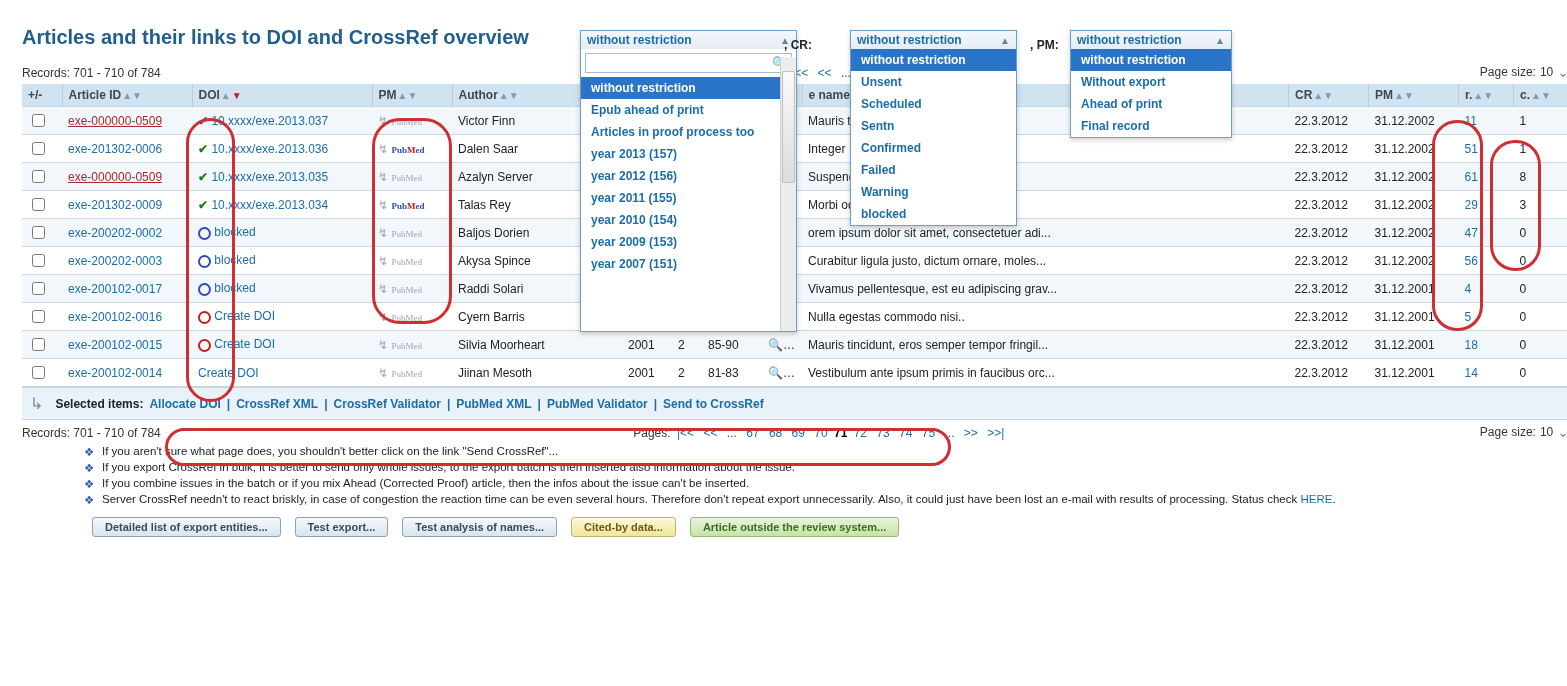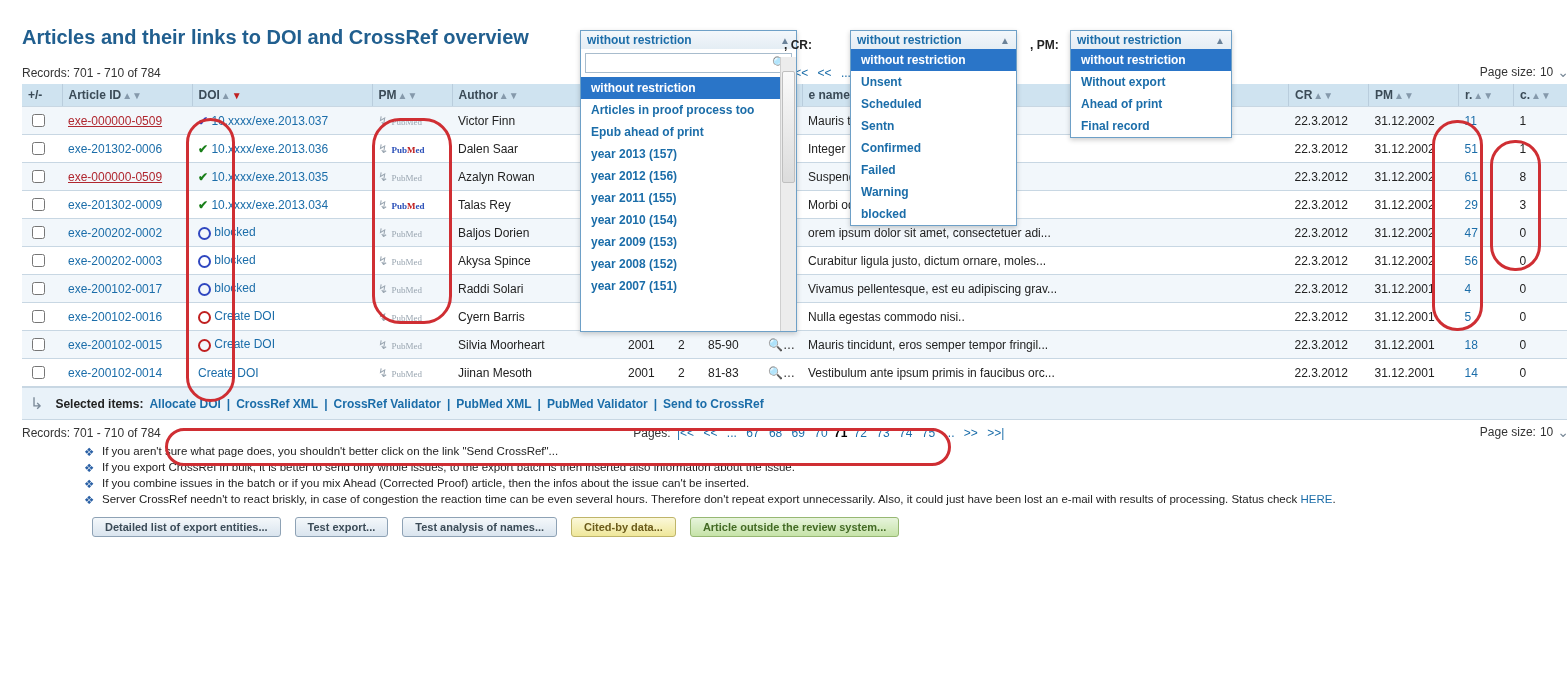--- a/index.html
+++ b/index.html
@@ -147,21 +147,21 @@
           <td>22.3.2012</td>
           <td>31.12.2002</td>
           <td><a href="#" class="lnk">51</a></td>
           <td>1</td>
         </tr>
         <tr>
           <td><input type="checkbox" style=""></td>
           <td><a href="#" class="lnk-red">exe-000000-0509</a></td>
           <td><span class="doi-tick ">✔</span> <a href="#" class="lnk">10.xxxx/exe.2013.035</a></td>
           <td><span class="pm "><span class="arr">↯</span> <small>Pub<span style="color:#9aa6b1">M</span>ed</small></span></td>
-          <td>Azalyn Rowan</td>
+          <td>Azalyn Server</td>
           <td></td>
           <td></td>
           <td></td>
           <td></td>
           <td>Suspend&nbsp;&nbsp;&nbsp;quis, accu...</td>
           <td>22.3.2012</td>
           <td>31.12.2002</td>
           <td><a href="#" class="lnk">61</a></td>
           <td>8</td>
         </tr>
@@ -342,28 +342,27 @@
   <div class="head">
         <span>without restriction</span>
         <span class="up">▲</span>
       </div>
   <div class="srch">
         <input value="" style="">
         <span class="mag">🔍</span>
       </div>
   <ul id="dd1list">
         <li class="sel">without restriction</li>
+        <li>Epub ahead of print</li>
         <li>Articles in proof process too</li>
-        <li>Epub ahead of print</li>
         <li>year 2013 (157)</li>
         <li>year 2012 (156)</li>
         <li>year 2011 (155)</li>
         <li>year 2010 (154)</li>
         <li>year 2009 (153)</li>
-        <li>year 2008 (152)</li>
         <li>year 2007 (151)</li>
       </ul>
   <div class="scroll">
         <div class="bar"></div>
       </div>
 </div>
 
 <span style="position:absolute;left:784px;top:38px;font-weight:bold">, CR:</span>
 <div class="dd" style="left:850px;top:30px;width:165px">
   <div class="head">

